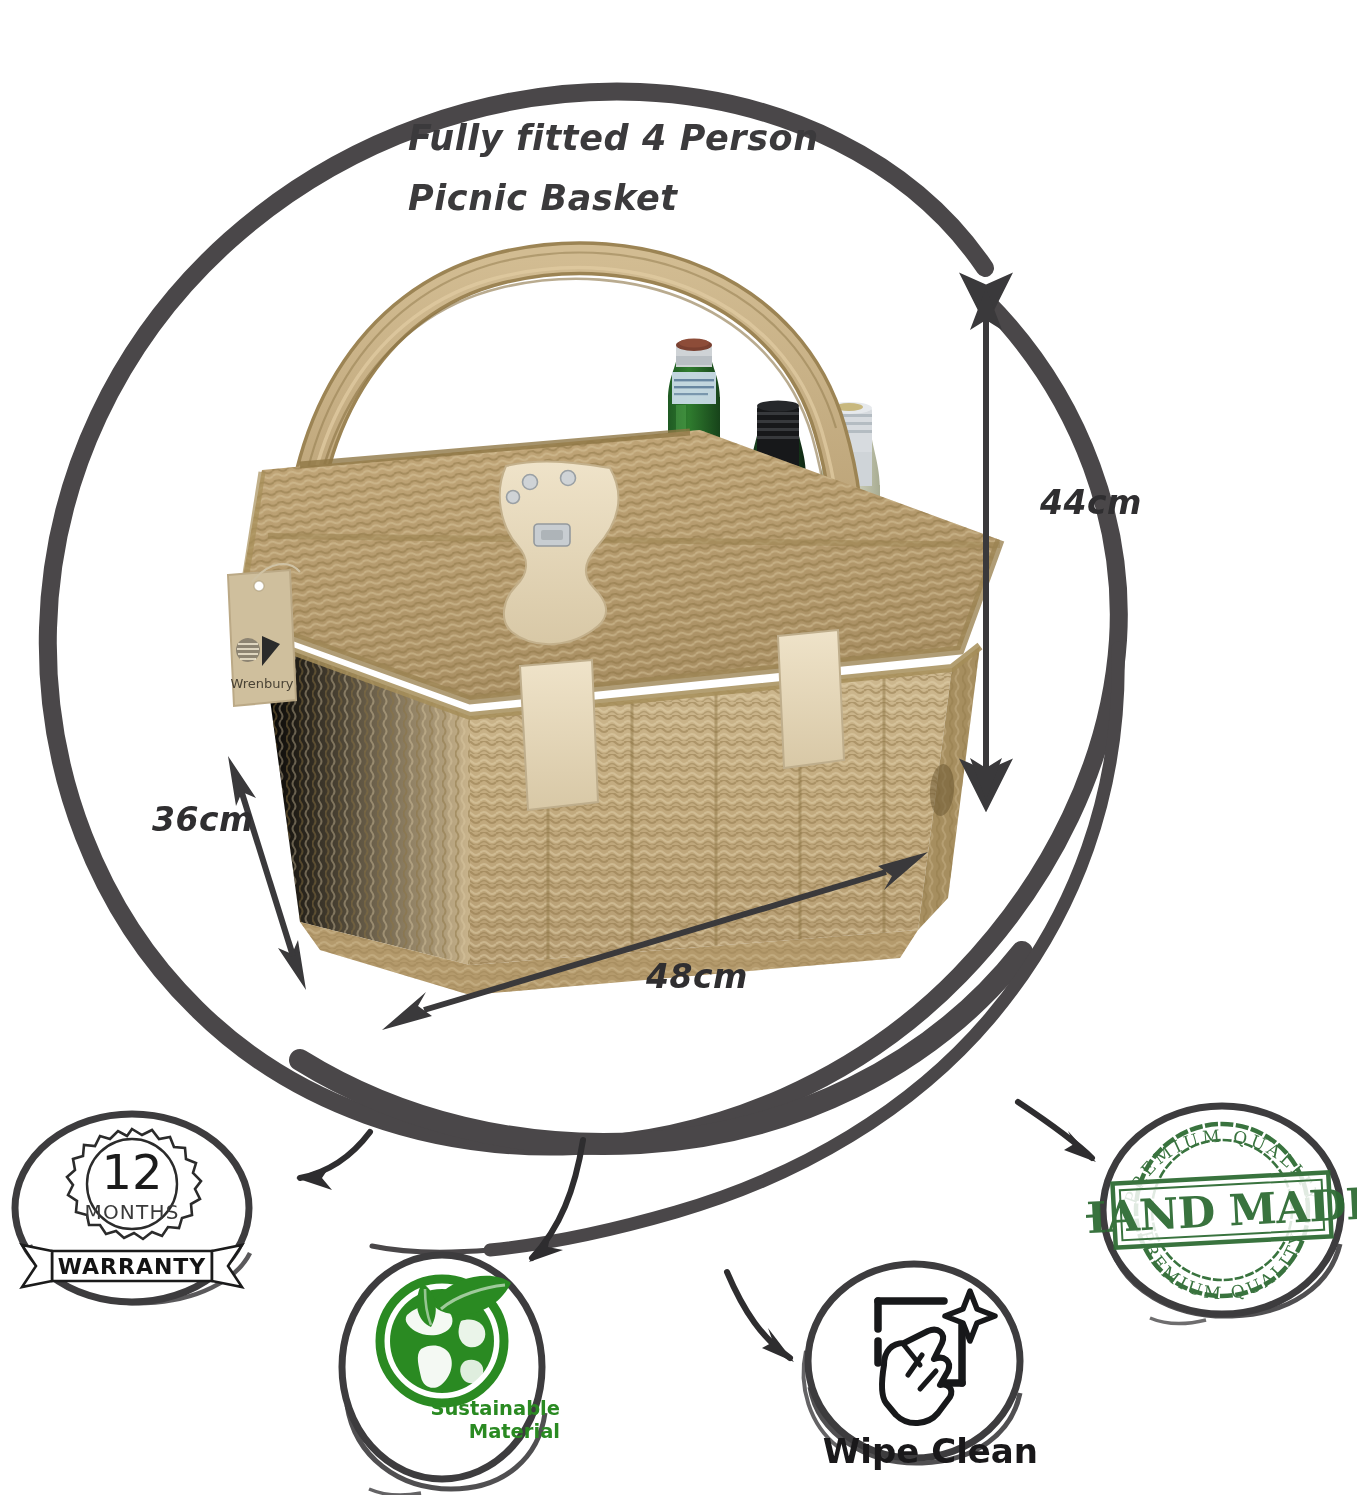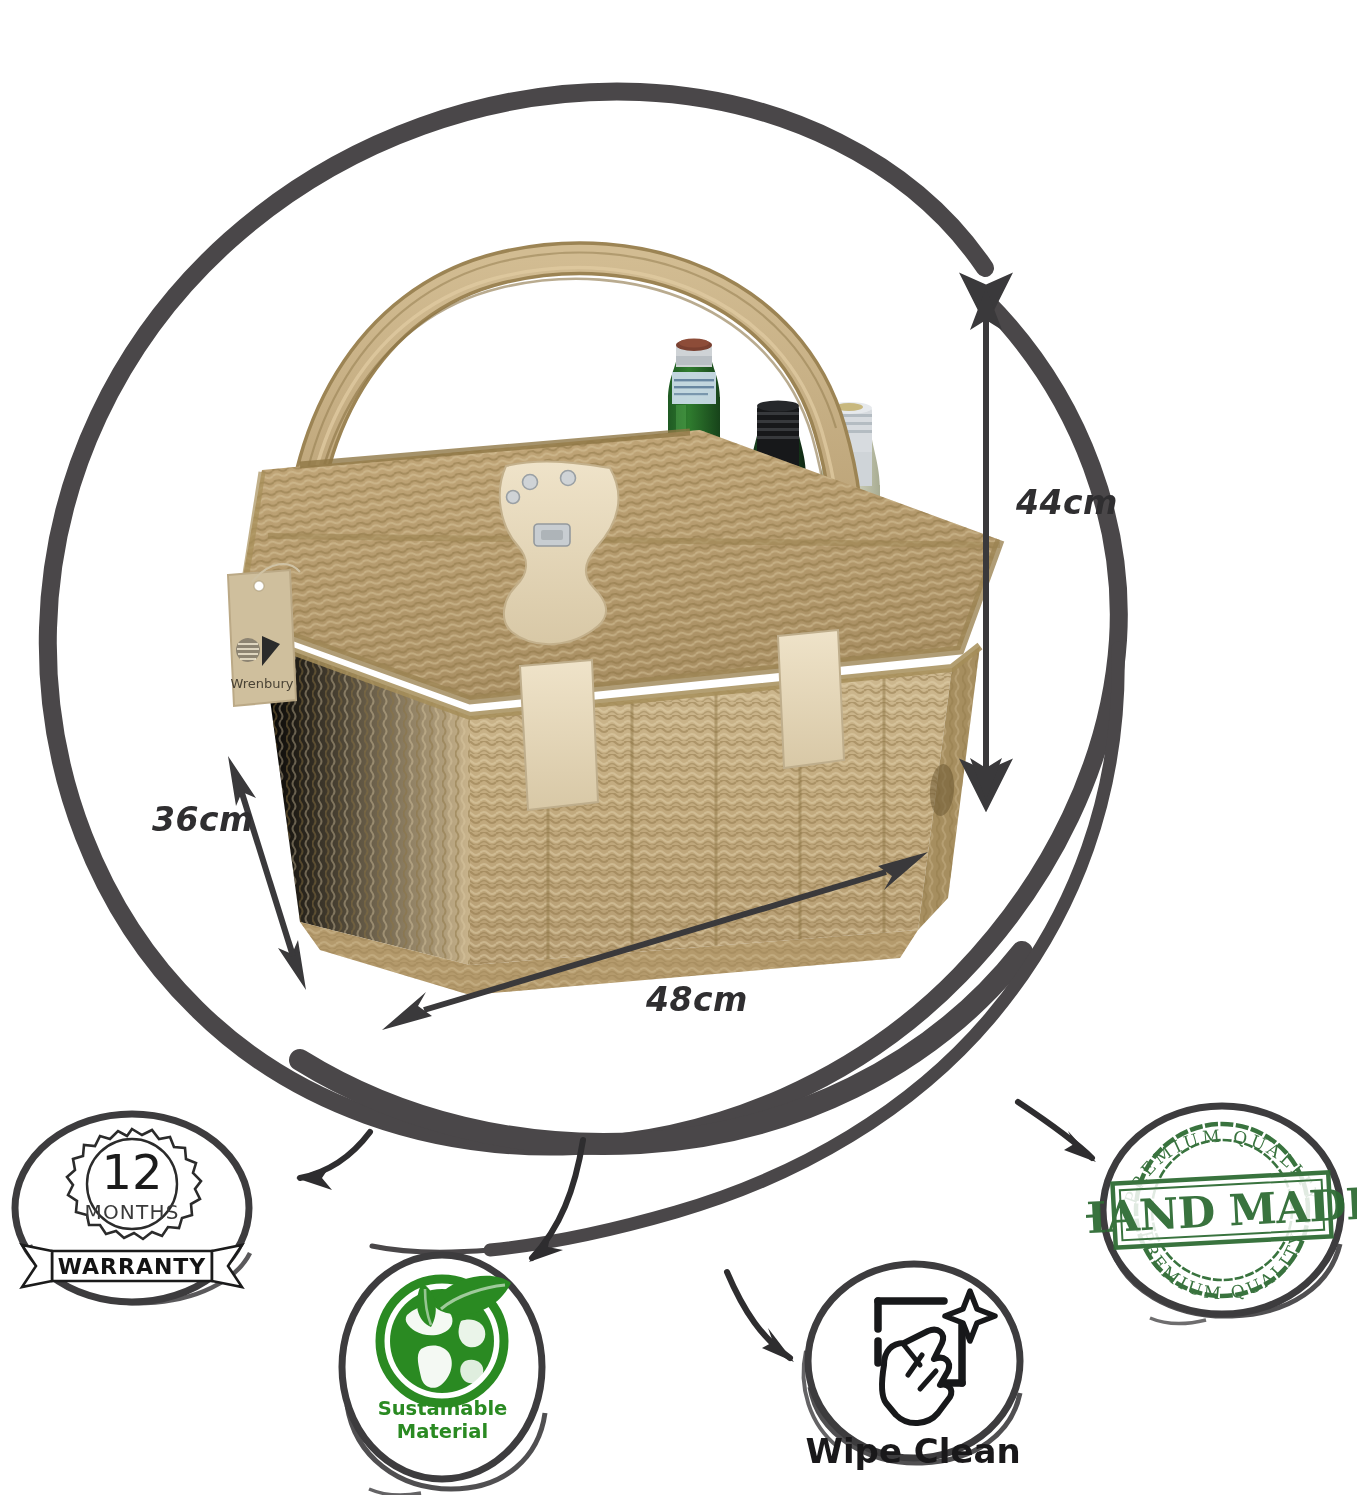--- a/index.html
+++ b/index.html
@@ -22,27 +22,27 @@
     white-space:pre-line;
   }
 
   
   .dimlabel{
     font-family:"DejaVu Sans","Liberation Sans",sans-serif;
     font-style:italic;font-weight:bold;
     font-size:33px;color:#2f2e30;letter-spacing:0.5px;
     white-space:nowrap;
   }
-  #dim-h-label{left:1016px;top:483px;}
+  #dim-h-label{left:1040px;top:483px;}
   #dim-d-label{left:152px;top:800px;text-align:center;}
-  #dim-w-label{left:646px;top:980px;}
+  #dim-w-label{left:646px;top:957px;}
 
   
   .badge-caption{
-    position:absolute;text-align:center;width:100%;left:0;
+    position:absolute;text-align:right;width:100%;left:0;
     font-family:"DejaVu Sans","Liberation Sans",sans-serif;
     font-weight:bold;line-height:1.18;
   }
   #cap-sustainable{
     top:152px;font-size:19.5px;color:#2a8a22;white-space:pre-line;
   }
   #cap-wipe{ top:176px;font-size:34px;color:#19181a; }
 </style>
 </head>
 <body>
@@ -284,20 +284,22 @@
       <path d="M928 852 L878 866 L892 876 L884 890 Z" fill="#3a393b"></path>
       <path d="M382 1030 L432 1016 L418 1006 L426 992 Z" fill="#3a393b"></path>
       <line x1="886" y1="872" x2="424" y2="1010" stroke="#3a393b" stroke-width="6"></line>
     </g>
   </svg>
 
   <div class="abs dimlabel" id="dim-h-label">44cm</div>
   <div class="abs dimlabel" id="dim-d-label">36cm</div>
   <div class="abs dimlabel" id="dim-w-label">48cm</div>
 
+  <div class="abs" id="headline">Fully fitted 4 Person
+Picnic Basket</div>
 
   <svg class="layer" viewBox="0 0 1357 1500" xmlns="http://www.w3.org/2000/svg">
 
     <g>
       <path d="M370 1132 C352 1156, 330 1172, 300 1178" fill="none" stroke="#2e2d2f" stroke-width="6" stroke-linecap="round"></path>
       <path d="M296 1178 L330 1166 L322 1178 L332 1190 Z" fill="#2e2d2f"></path>
     </g>
 
     <g>
       <path d="M583 1140 C575 1190, 560 1228, 532 1258" fill="none" stroke="#2e2d2f" stroke-width="6" stroke-linecap="round"></path>

